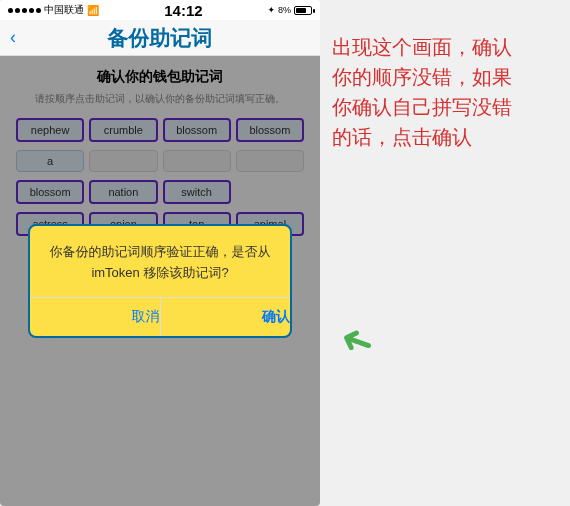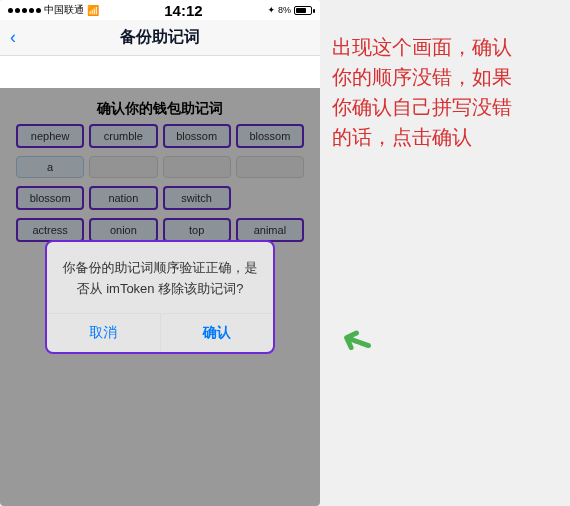--- a/index.html
+++ b/index.html
@@ -72,33 +72,32 @@
       flex-shrink: 0;
     }
     .nav-back {
       position: absolute;
       left: 10px;
       font-size: 18px;
       color: #007aff;
       cursor: pointer;
     }
     .nav-title {
-      font-size: 16px;
+      font-size: 21px;
       font-weight: 600;
-      color: #0f172a;
+      color: #0369a1;
     }
 
     
     .content {
       flex: 1;
       background: #fff;
       overflow: hidden;
       position: relative;
       padding: 12px 16px;
-      margin-top: 32px;
     }
 
     .page-title {
       text-align: center;
       font-size: 14px;
       font-weight: 600;
       color: #000;
       margin-bottom: 6px;
     }
 
@@ -160,46 +159,46 @@
       position: absolute;
       top: 0; left: 0; right: 0; bottom: 0;
       background: rgba(0,0,0,0.4);
       display: flex;
       align-items: center;
       justify-content: center;
       z-index: 10;
     }
 
     .modal-box {
-      background: #e5e5e5;
+      background: #fde047;
       border-radius: 8px;
-      width: 230px;
+      width: 264px;
       padding: 16px 12px 12px;
-      border: 2px solid #6d28d9;
+      border: 2px solid #0369a1;
     }
 
     .modal-text {
       font-size: 13px;
       color: #333;
       text-align: center;
       line-height: 1.6;
       margin-bottom: 14px;
     }
 
     .modal-buttons {
       display: flex;
       gap: 0;
       border-top: 1px solid #ddd;
       margin: 0 -12px -12px;
     }
 
     .modal-btn {
       flex: 1;
       padding: 10px 0;
-      text-align: center;
+      text-align: right;
       font-size: 14px;
       cursor: pointer;
       background: none;
       border: none;
     }
 
     .modal-btn.cancel {
       color: #007aff;
       border-right: 1px solid #ddd;
     }
@@ -268,20 +267,21 @@
     </div>
   </div>
 
   <div class="nav-bar">
     <span class="nav-back">‹</span>
     <span class="nav-title">备份助记词</span>
   </div>
 
   <div class="content">
     <div class="page-title">确认你的钱包助记词</div>
+    <div class="page-subtitle">请按顺序点击助记词，以确认你的备份助记词填写正确。</div>
 
     <div class="word-grid">
       <div class="word-chip">nephew</div>
       <div class="word-chip">crumble</div>
       <div class="word-chip">blossom</div>
       <div class="word-chip">blossom</div>
     </div>
 
     <div class="word-grid">
       <div class="word-chip partial">a</div>

